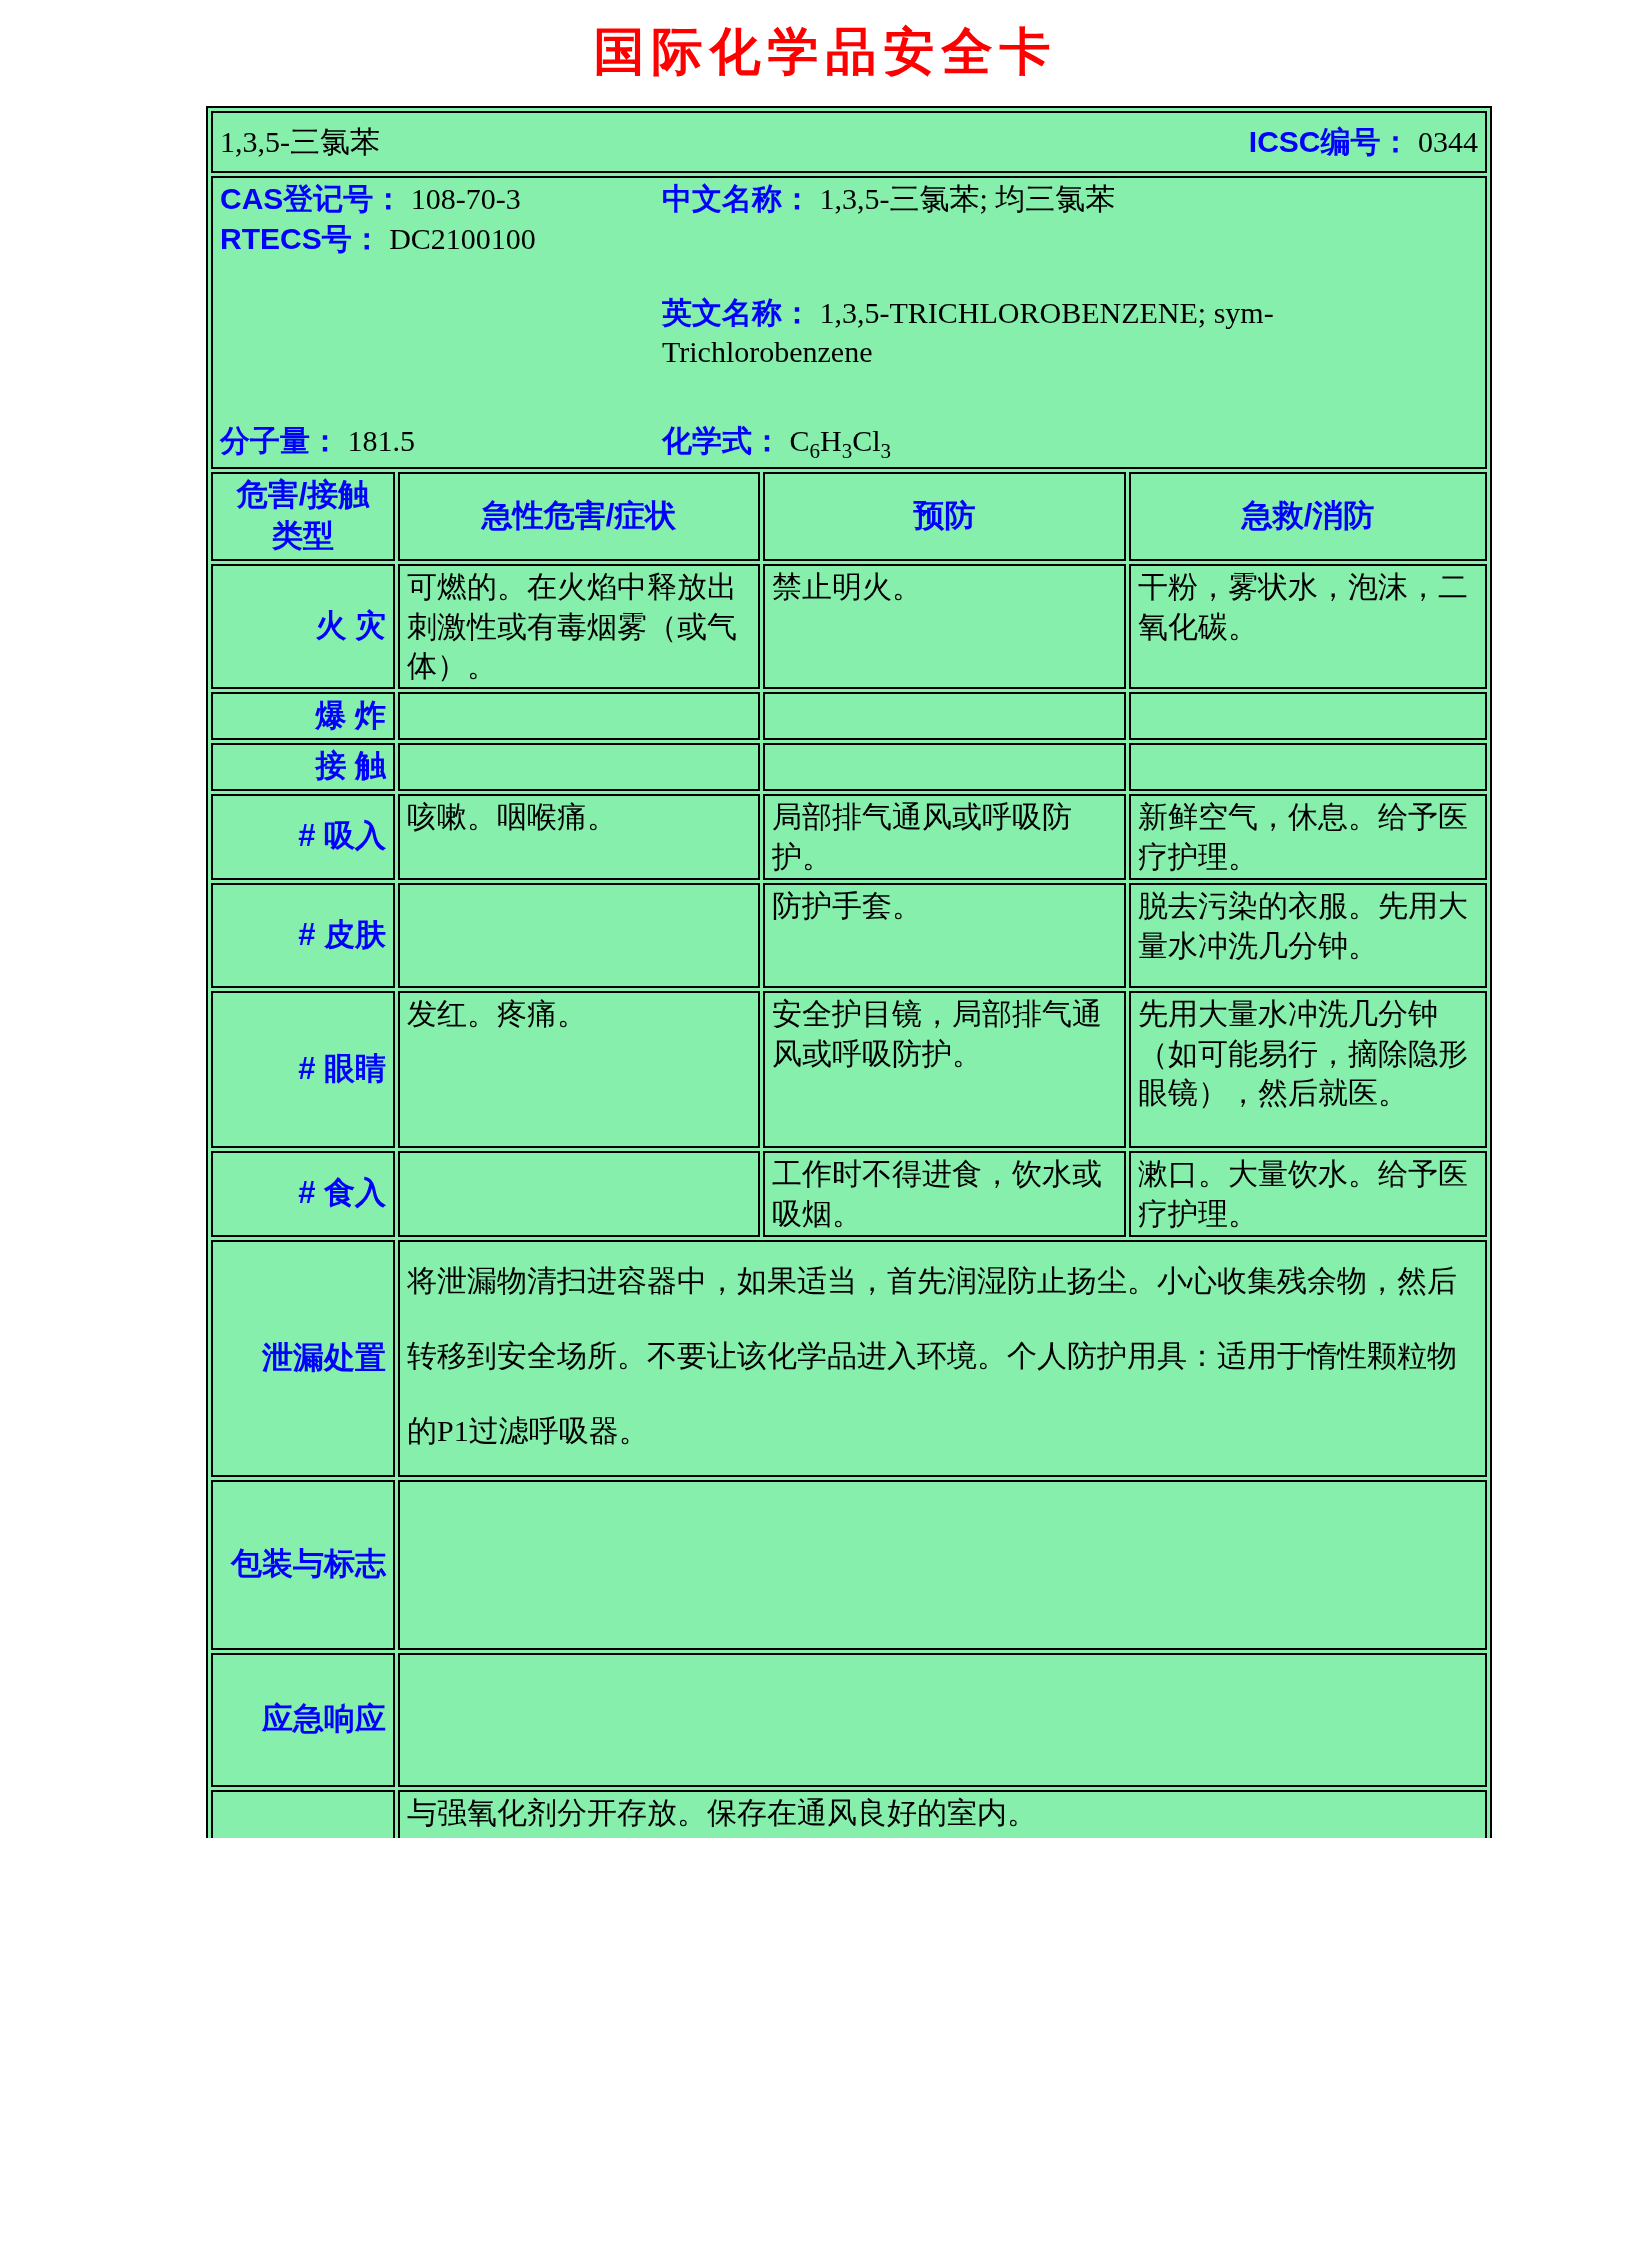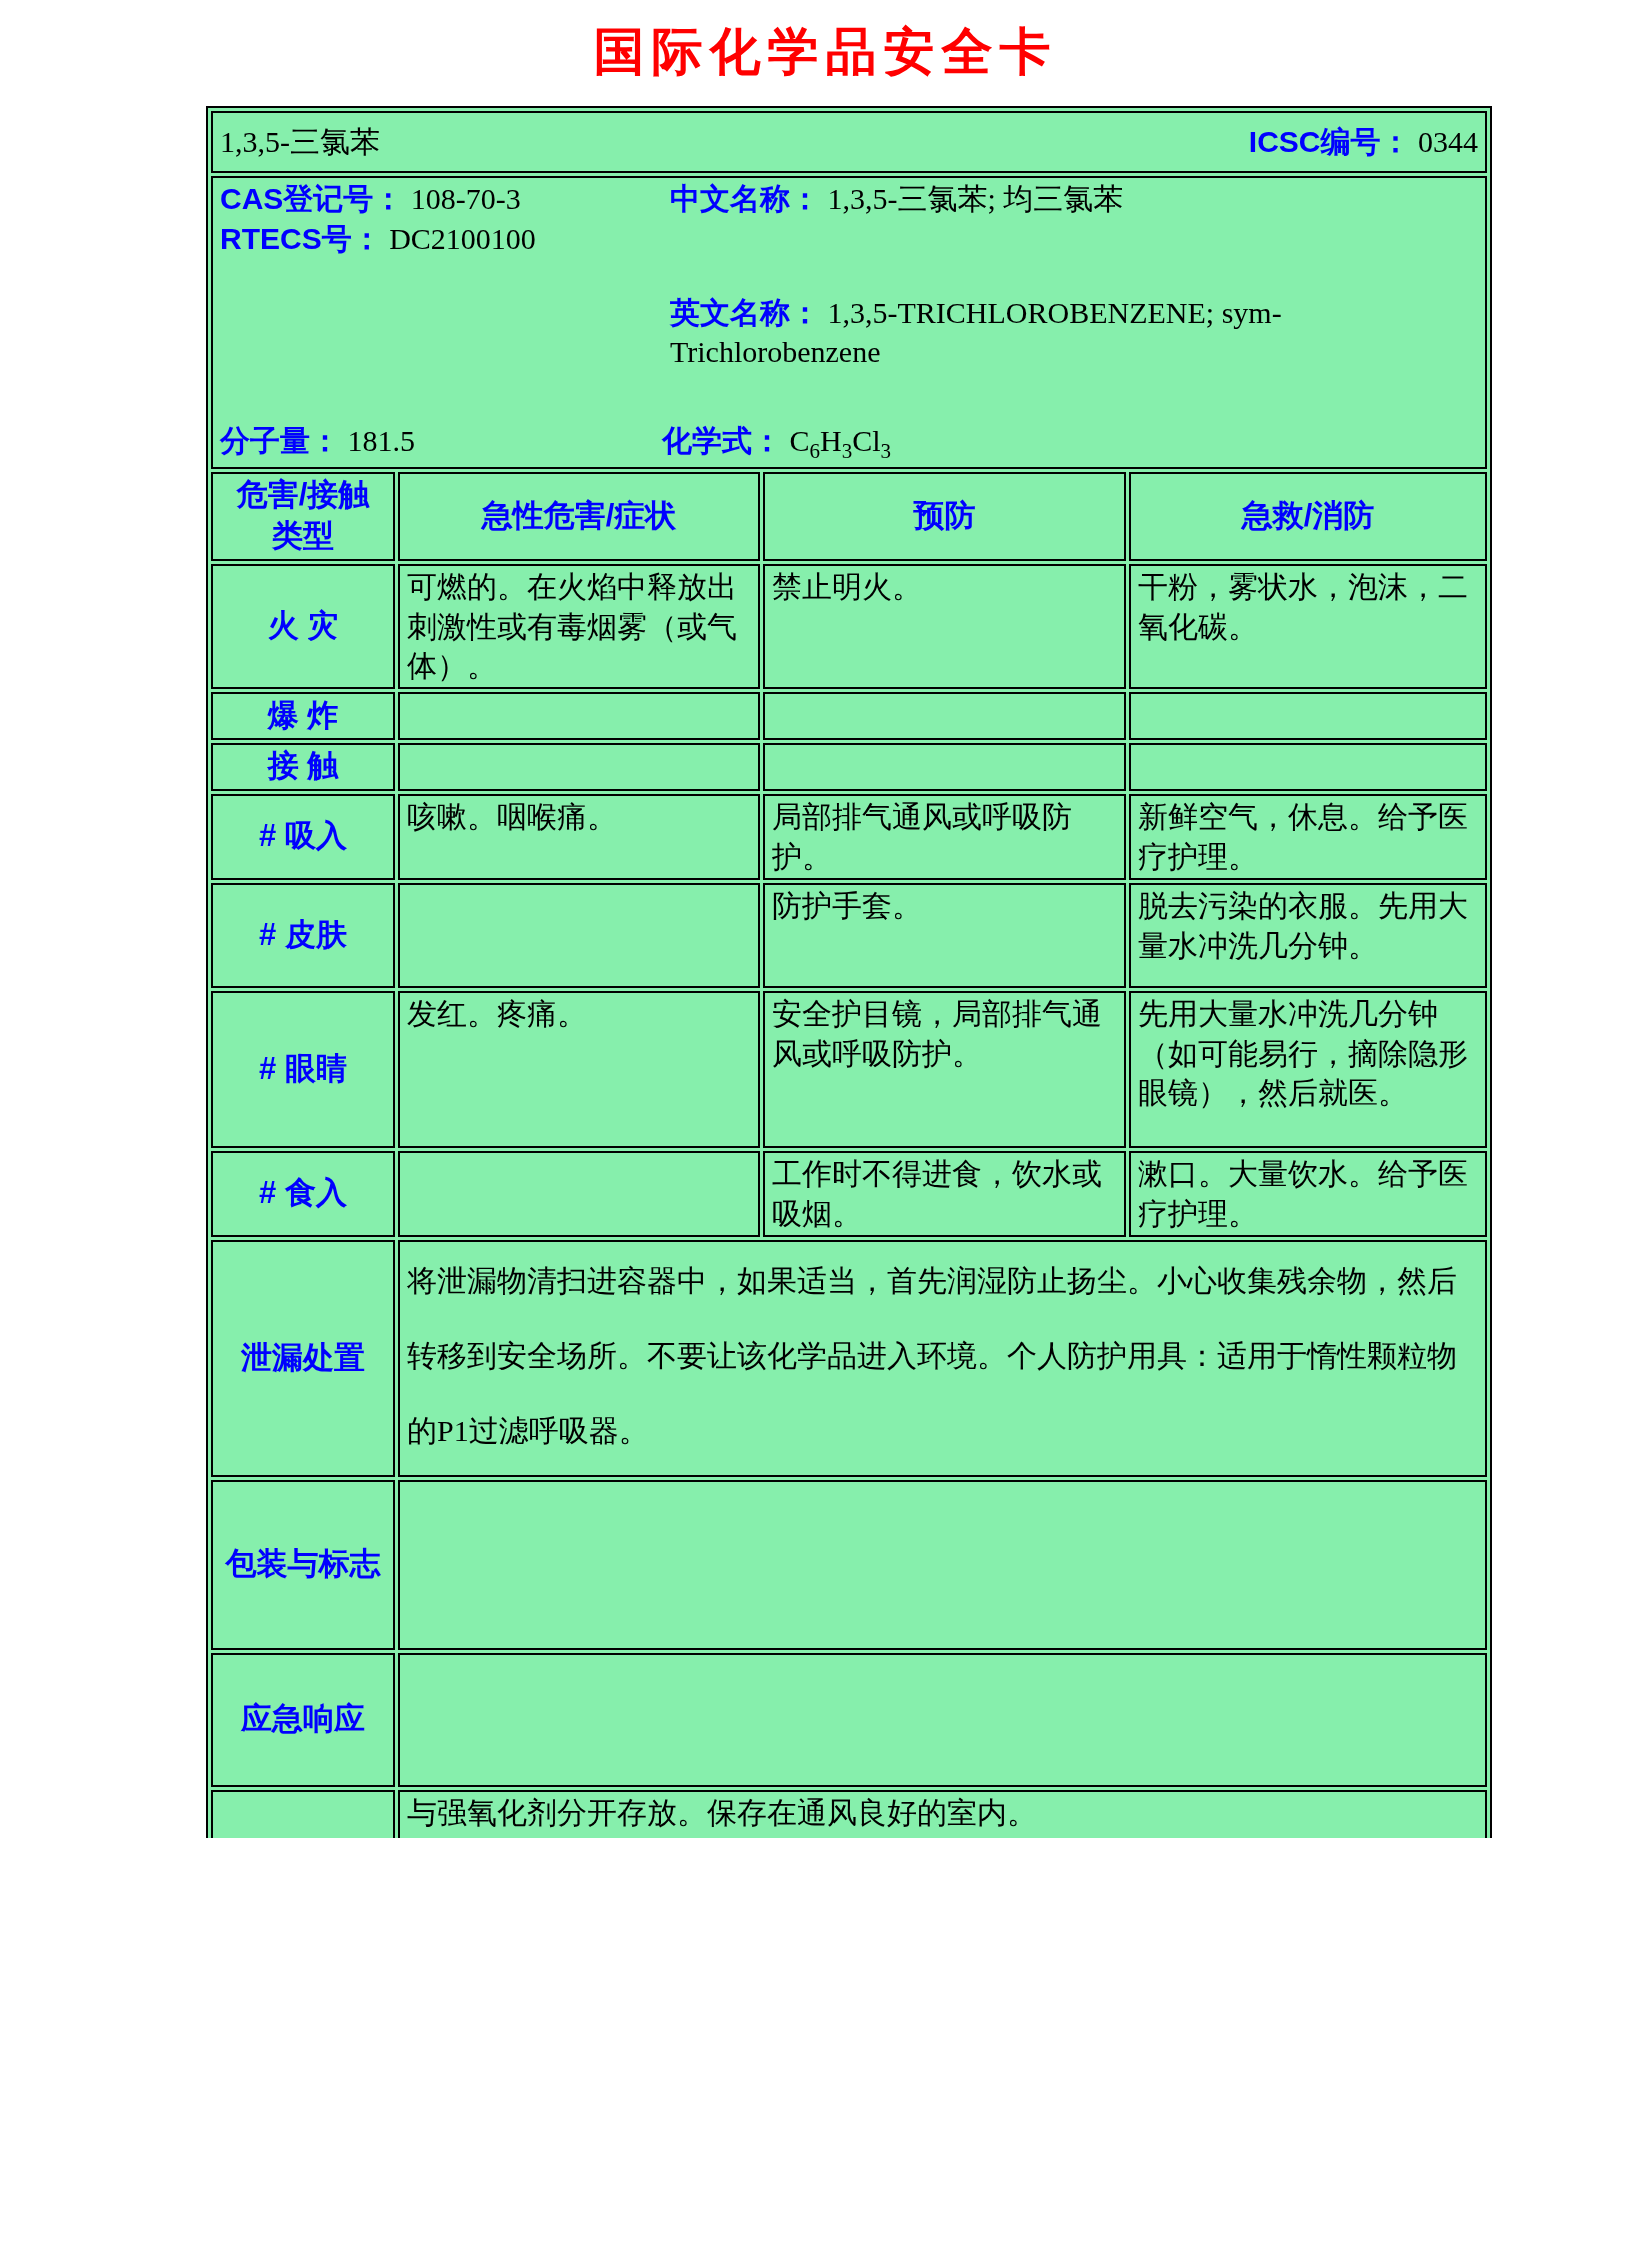--- a/index.html
+++ b/index.html
@@ -42,39 +42,39 @@
   .lbl {
     color: #0000ff;
     font-family: "Liberation Sans", "DejaVu Sans", sans-serif;
     font-weight: bold;
   }
   .lblcell {
     color: #0000ff;
     font-family: "Liberation Sans", "DejaVu Sans", sans-serif;
     font-weight: bold;
     font-size: 31px;
-    text-align: center;
+    text-align: right;
     vertical-align: middle;
     white-space: pre-line;
   }
   .hdrcell {
     color: #0000ff;
     font-family: "Liberation Sans", "DejaVu Sans", sans-serif;
     font-weight: bold;
     font-size: 31px;
     text-align: center;
     vertical-align: middle;
     white-space: pre-line;
   }
 
   
   .name-line { display: flex; justify-content: space-between; align-items: baseline; }
 
   
-  .ident-top { display: flex; gap: 8px; }
+  .ident-top { display: flex; }
   .ident-bottom { display: flex; margin-top: 49px; }
   .ident-left { width: 442px; flex: none; }
   .ident-right { flex: 1; }
   .en-name { margin-top: 74px; }
   .formula sub { font-size: 21px; }
 
   
   .wide-lines { line-height: 2.5; }
 </style>
 </head>

